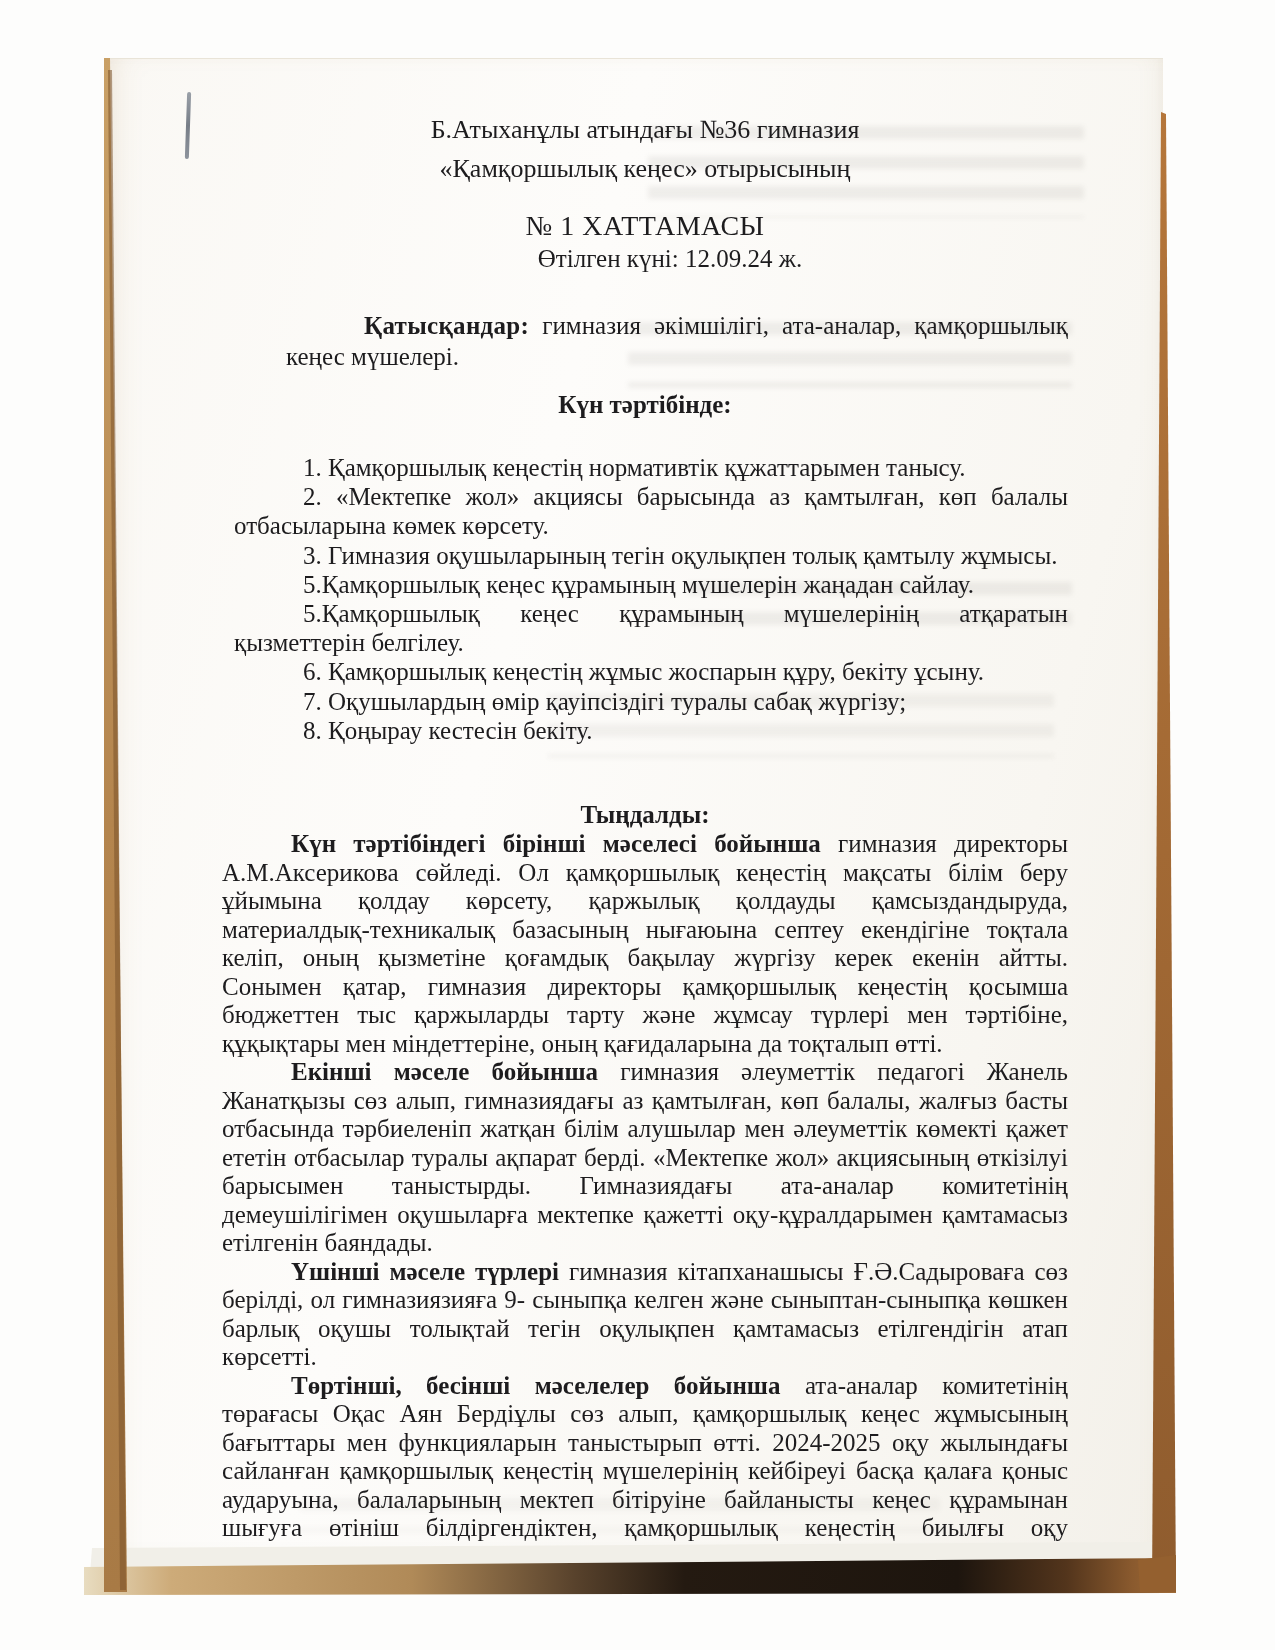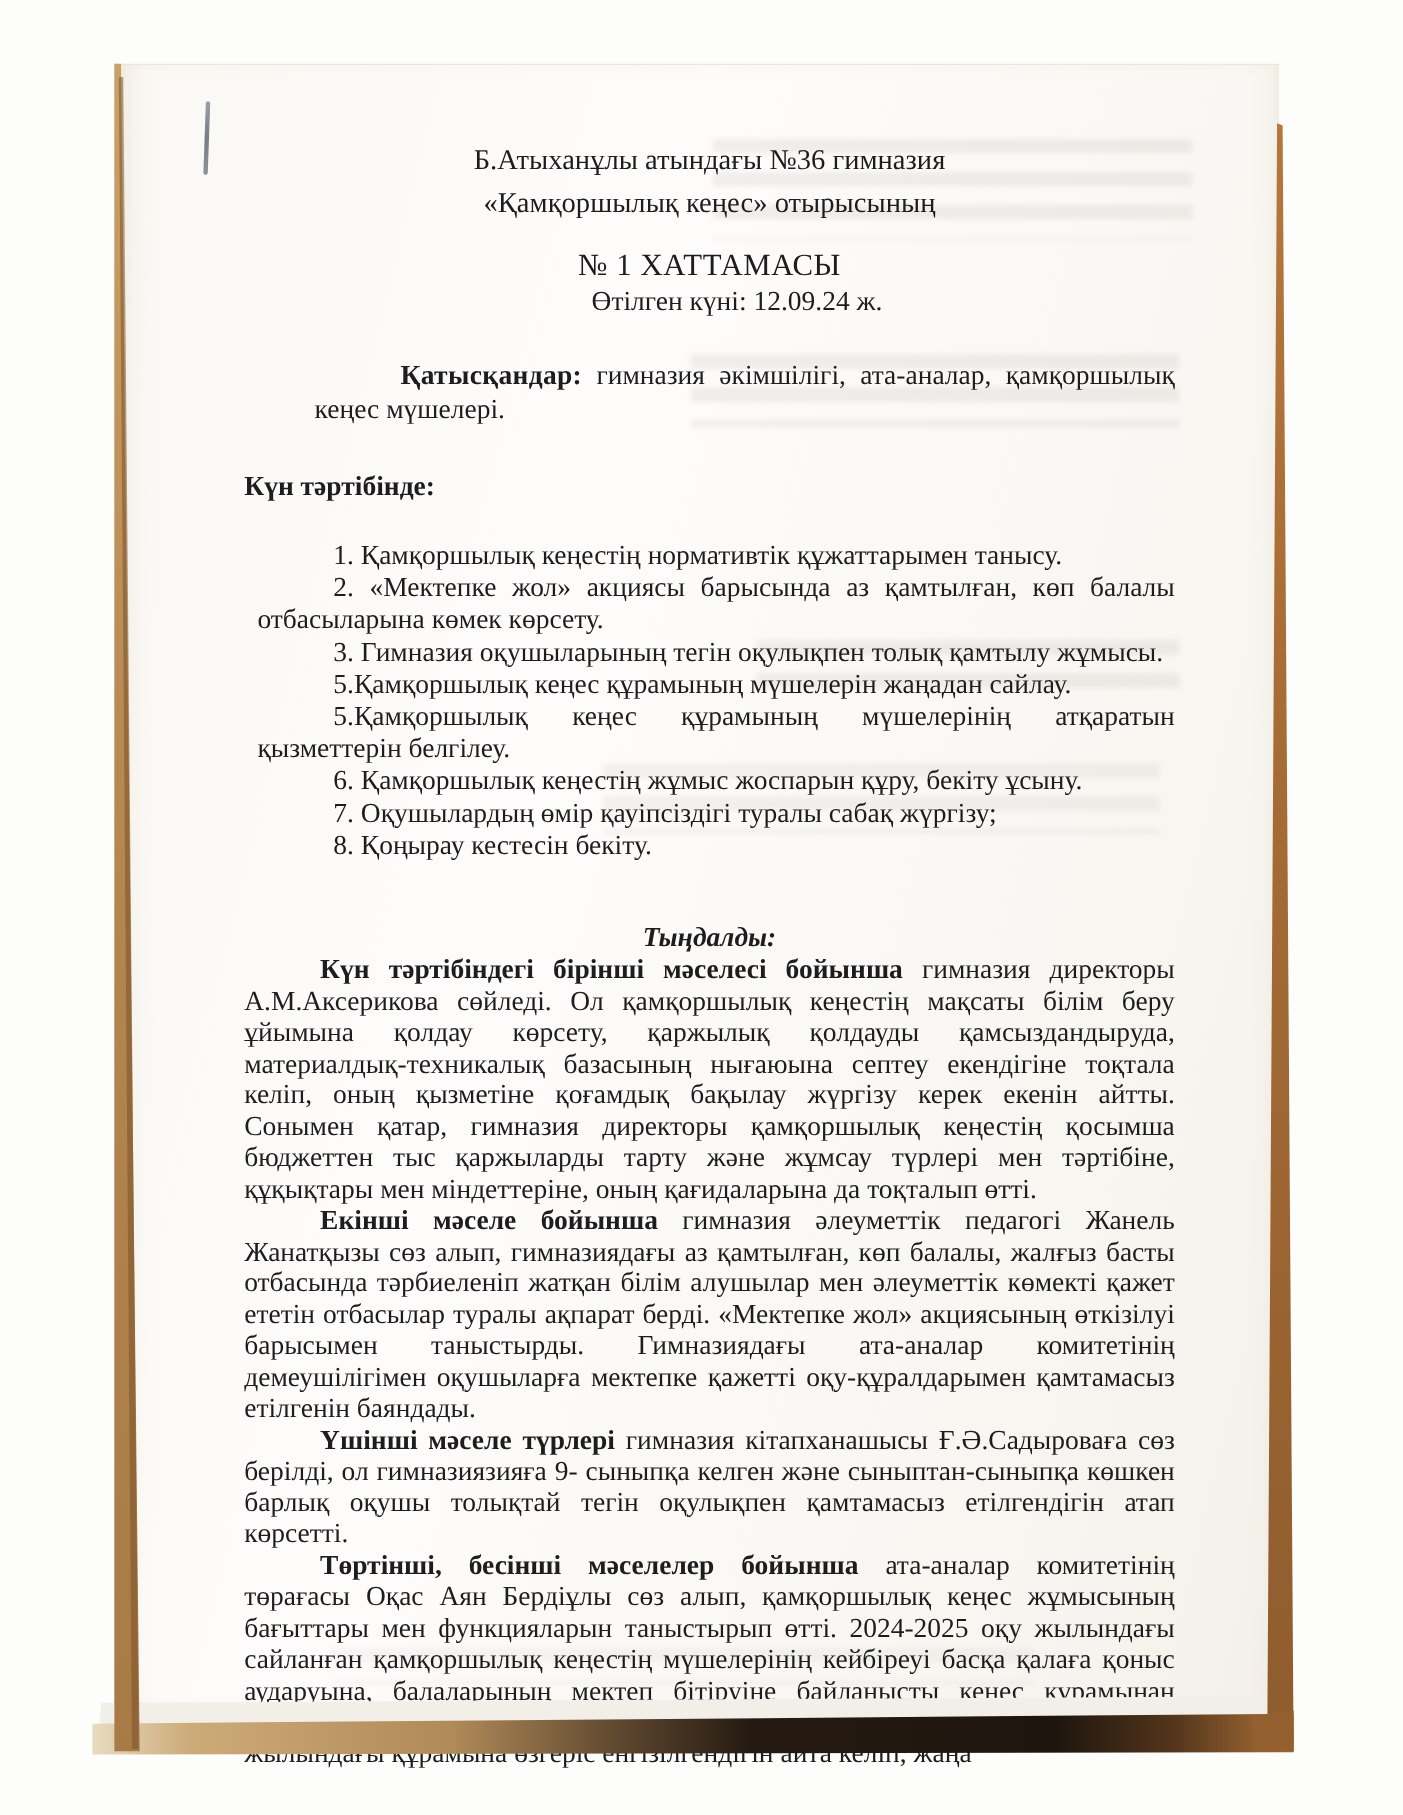--- a/index.html
+++ b/index.html
@@ -30,33 +30,33 @@
   
   .pen-mark{
     position:absolute;left:186px;top:92px;width:4px;height:67px;z-index:5;
     background:linear-gradient(180deg,#9aa0a8,#777d87 50%,#8d939c);
     border-radius:2px;transform:rotate(2deg);
   }
   
   .edges{position:absolute;inset:0;z-index:4;pointer-events:none;}
   
   .content{
-    position:absolute;left:222px;top:74px;width:846px;z-index:3;
+    position:absolute;left:222px;top:58px;width:846px;z-index:3;
     color:#1d1c1e;font-size:25px;line-height:28.5px;text-align:justify;
   }
   .org-line{ text-align:center;font-size:26px;line-height:39px;}
   .org-block{margin-top:52px;}
   .protocol-title{text-align:center;font-size:28px;line-height:33px;margin-top:21px;letter-spacing:.5px;}
   .date-line{text-align:center;font-size:25px;line-height:30px;margin-top:2px;margin-right:-50px;}
   .participants{margin:36px 0 12px 64px;text-indent:78px;line-height:31px;}
   .participants b{letter-spacing:.3px;}
-  .agenda-heading{font-weight:bold;text-align:left;margin-top:40px;line-height:30px;}
+  .agenda-heading{font-weight:bold;text-align:center;margin-top:18px;line-height:30px;}
   .agenda{margin-top:33px;margin-left:12px;}
   .agenda p{margin:0;text-indent:69px;line-height:29.2px;}
-  .heard-heading{font-weight:bold;text-align:center;margin-top:55px;line-height:30px;font-style:italic;}
+  .heard-heading{font-weight:bold;text-align:center;margin-top:55px;line-height:30px;}
   .heard p{margin:0;text-indent:69px;line-height:28.5px;}
   b{font-weight:bold;}
 </style>
 </head>
 <body>
 
 <div class="canvas">
 
   <div class="paper"></div>
 

